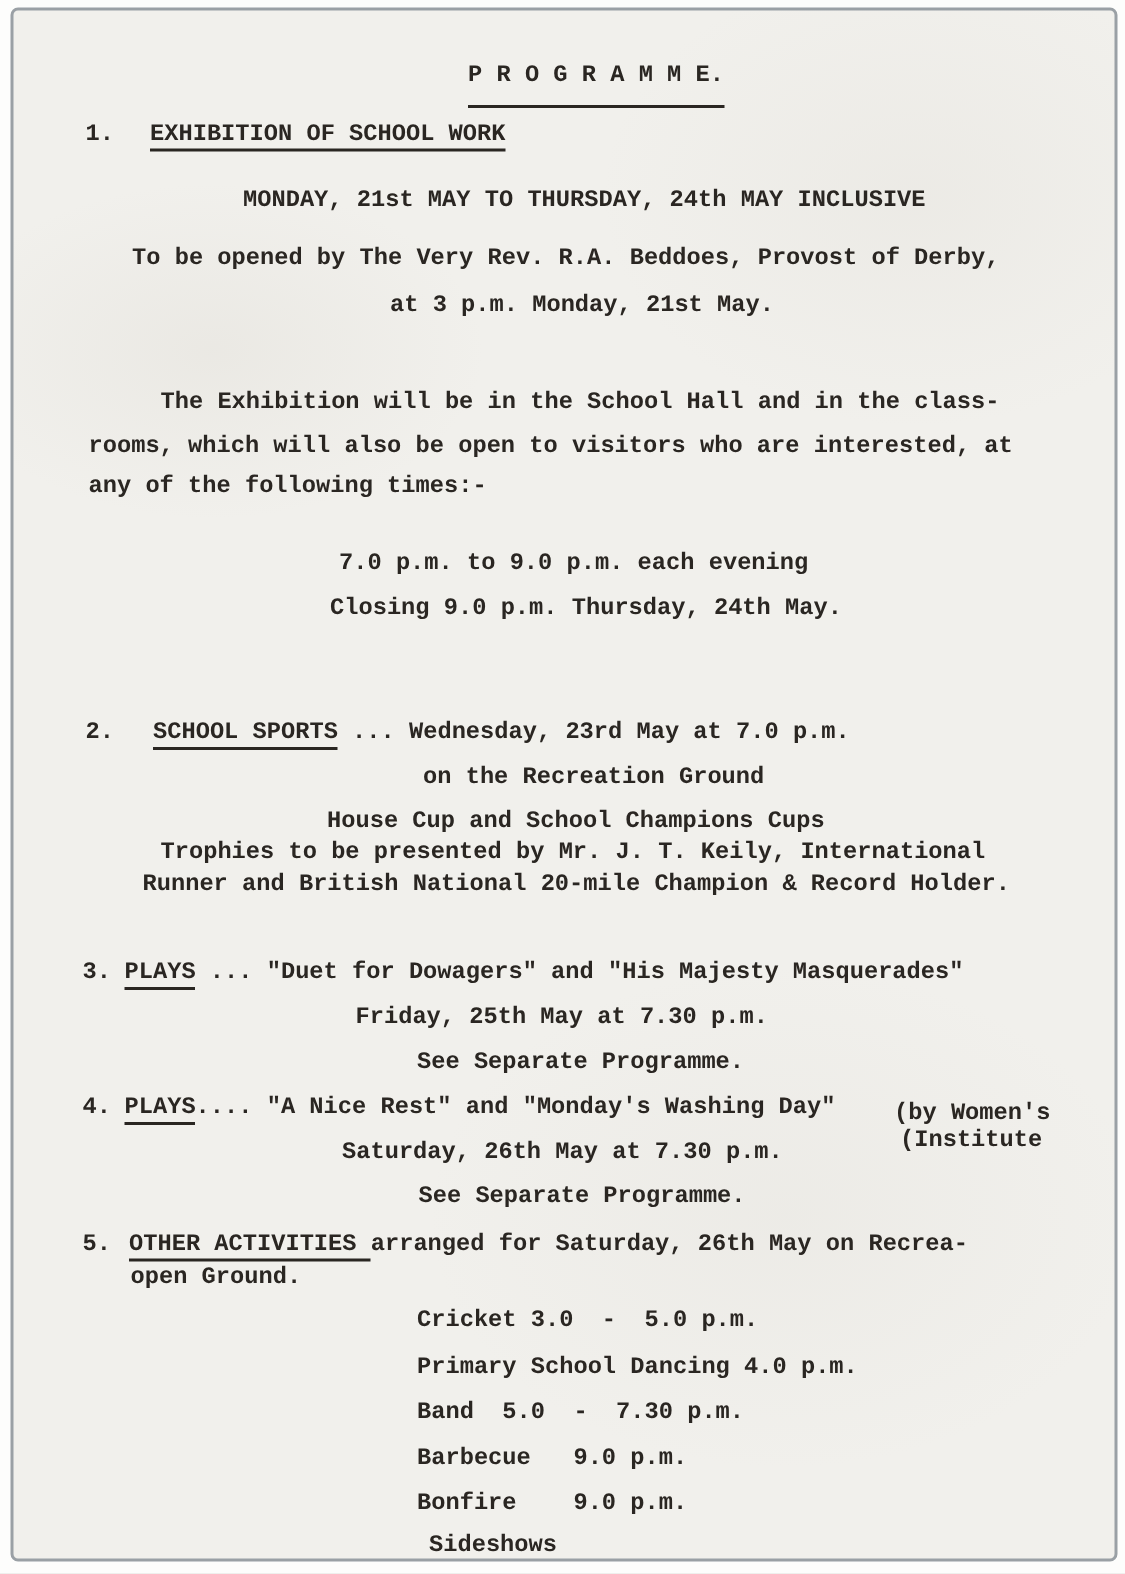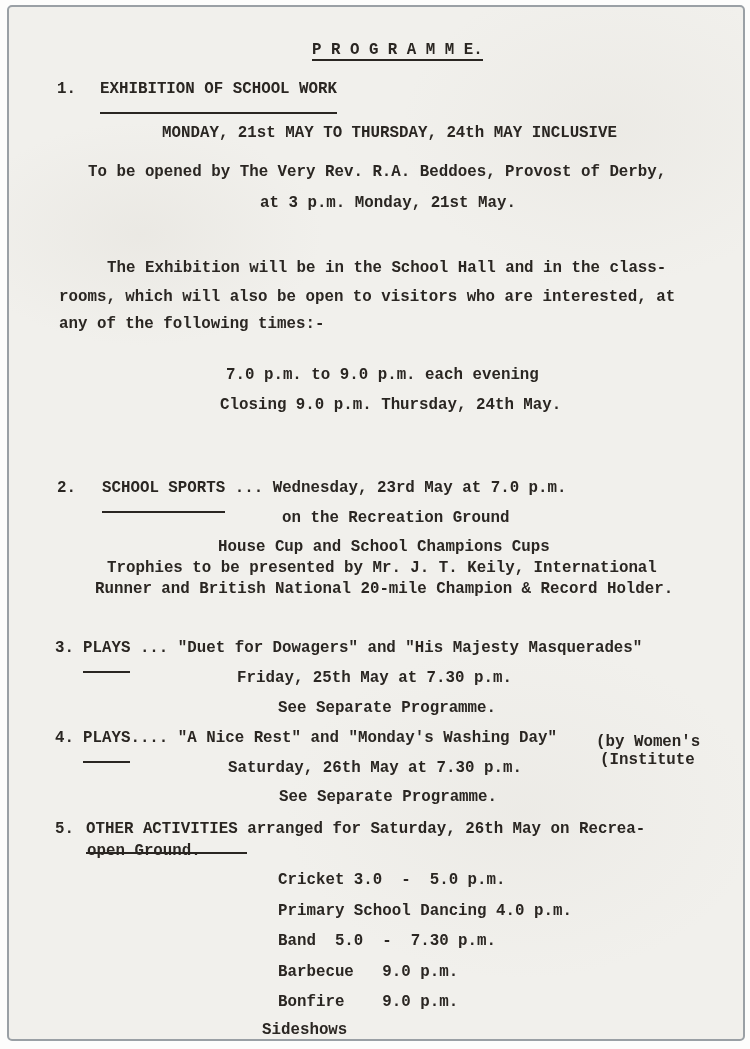--- a/index.html
+++ b/index.html
@@ -40,25 +40,25 @@
     position: absolute;
     white-space: pre;
     font-size: 15.8px;
     font-weight: 700;
     line-height: 1;
     color: #2a2622;
     letter-spacing: 0;
   }
   .u {
     border-bottom: 2px solid currentColor;
-    padding-bottom: 14px;
+    padding-bottom: 1px;
   }
   .title-line .u {
     border-bottom-width: 2px;
-    padding-bottom: 0;
+    padding-bottom: 11px;
   }
 </style>
 </head>
 <body>
 
 <div class="photo">
   <div class="frame-line"></div>
 
   <div class="content">
 
@@ -99,16 +99,16 @@
 
     <div class="line" style="left:55px; top:822px">5.</div>
     <div class="line" style="left:86px; top:822px"><span class="u">OTHER ACTIVITIES </span><span>arranged for Saturday, 26th May on Recrea-</span></div>
     <div class="line" style="left:87px; top:844px">open Ground.</div>
 
     <div class="line" style="left:278px; top:873px">Cricket 3.0  -  5.0 p.m.</div>
     <div class="line" style="left:278px; top:904px">Primary School Dancing 4.0 p.m.</div>
     <div class="line" style="left:278px; top:934px">Band  5.0  -  7.30 p.m.</div>
     <div class="line" style="left:278px; top:965px">Barbecue   9.0 p.m.</div>
     <div class="line" style="left:278px; top:995px">Bonfire    9.0 p.m.</div>
-    <div class="line" style="left:262px; top:1023px">Sideshows</div>
+    <div class="line" style="left:286px; top:1023px">Sideshows</div>
 
   </div>
 </div>
 
 </body></html>

